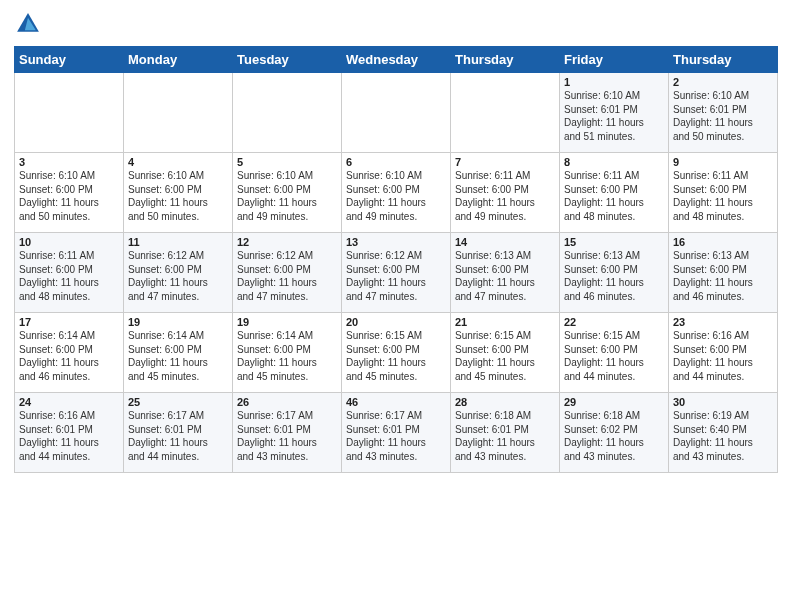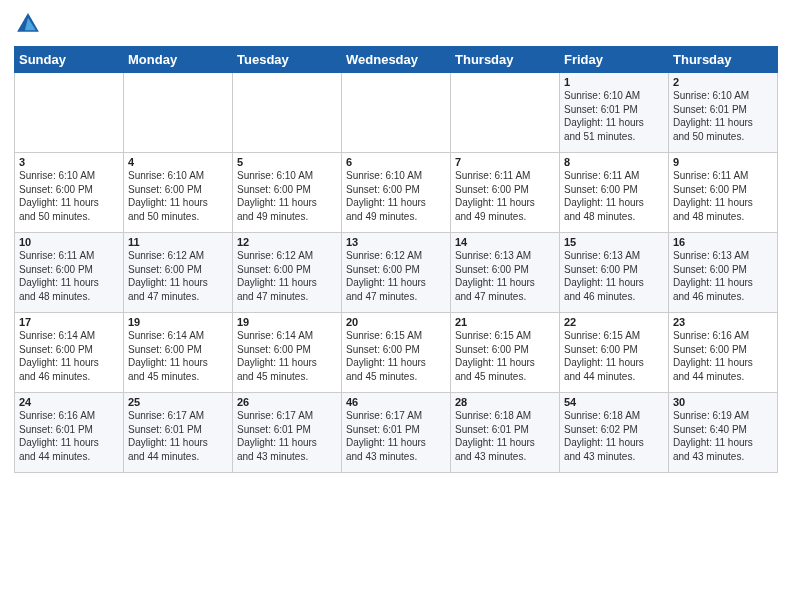--- a/index.html
+++ b/index.html
@@ -329,21 +329,21 @@
 and 43 minutes.</div>
           </td>
           <td>
             <span class="day-num">28</span>
             <div class="day-info" style="white-space: pre-line;">Sunrise: 6:18 AM
 Sunset: 6:01 PM
 Daylight: 11 hours
 and 43 minutes.</div>
           </td>
           <td>
-            <span class="day-num">54</span>
+            <span class="day-num">29</span>
             <div class="day-info" style="white-space: pre-line;">Sunrise: 6:18 AM
 Sunset: 6:02 PM
 Daylight: 11 hours
 and 43 minutes.</div>
           </td>
           <td>
             <span class="day-num">30</span>
             <div class="day-info" style="white-space: pre-line;">Sunrise: 6:19 AM
 Sunset: 6:40 PM
 Daylight: 11 hours

